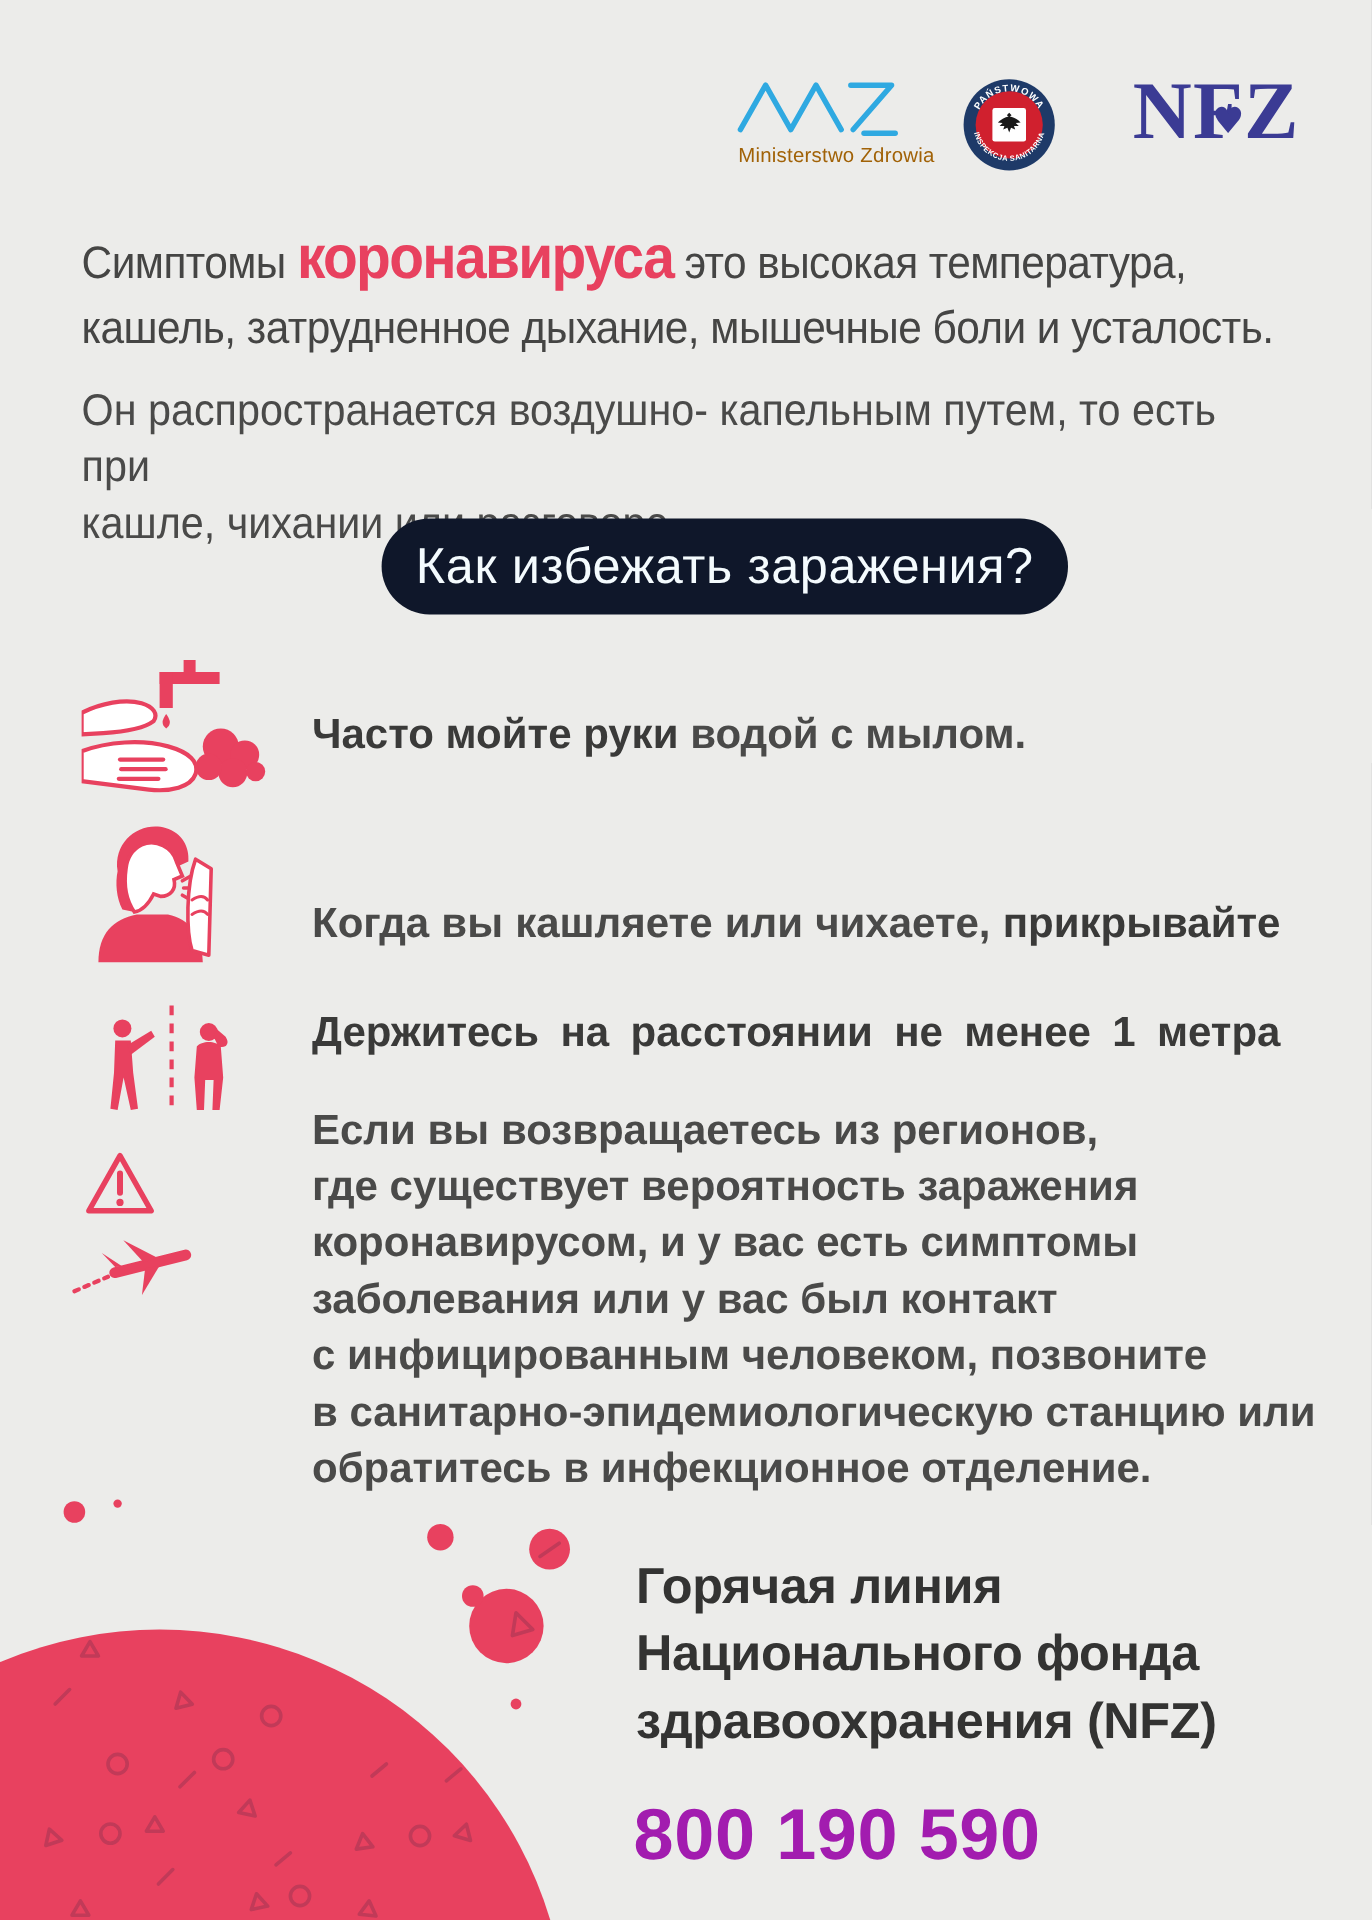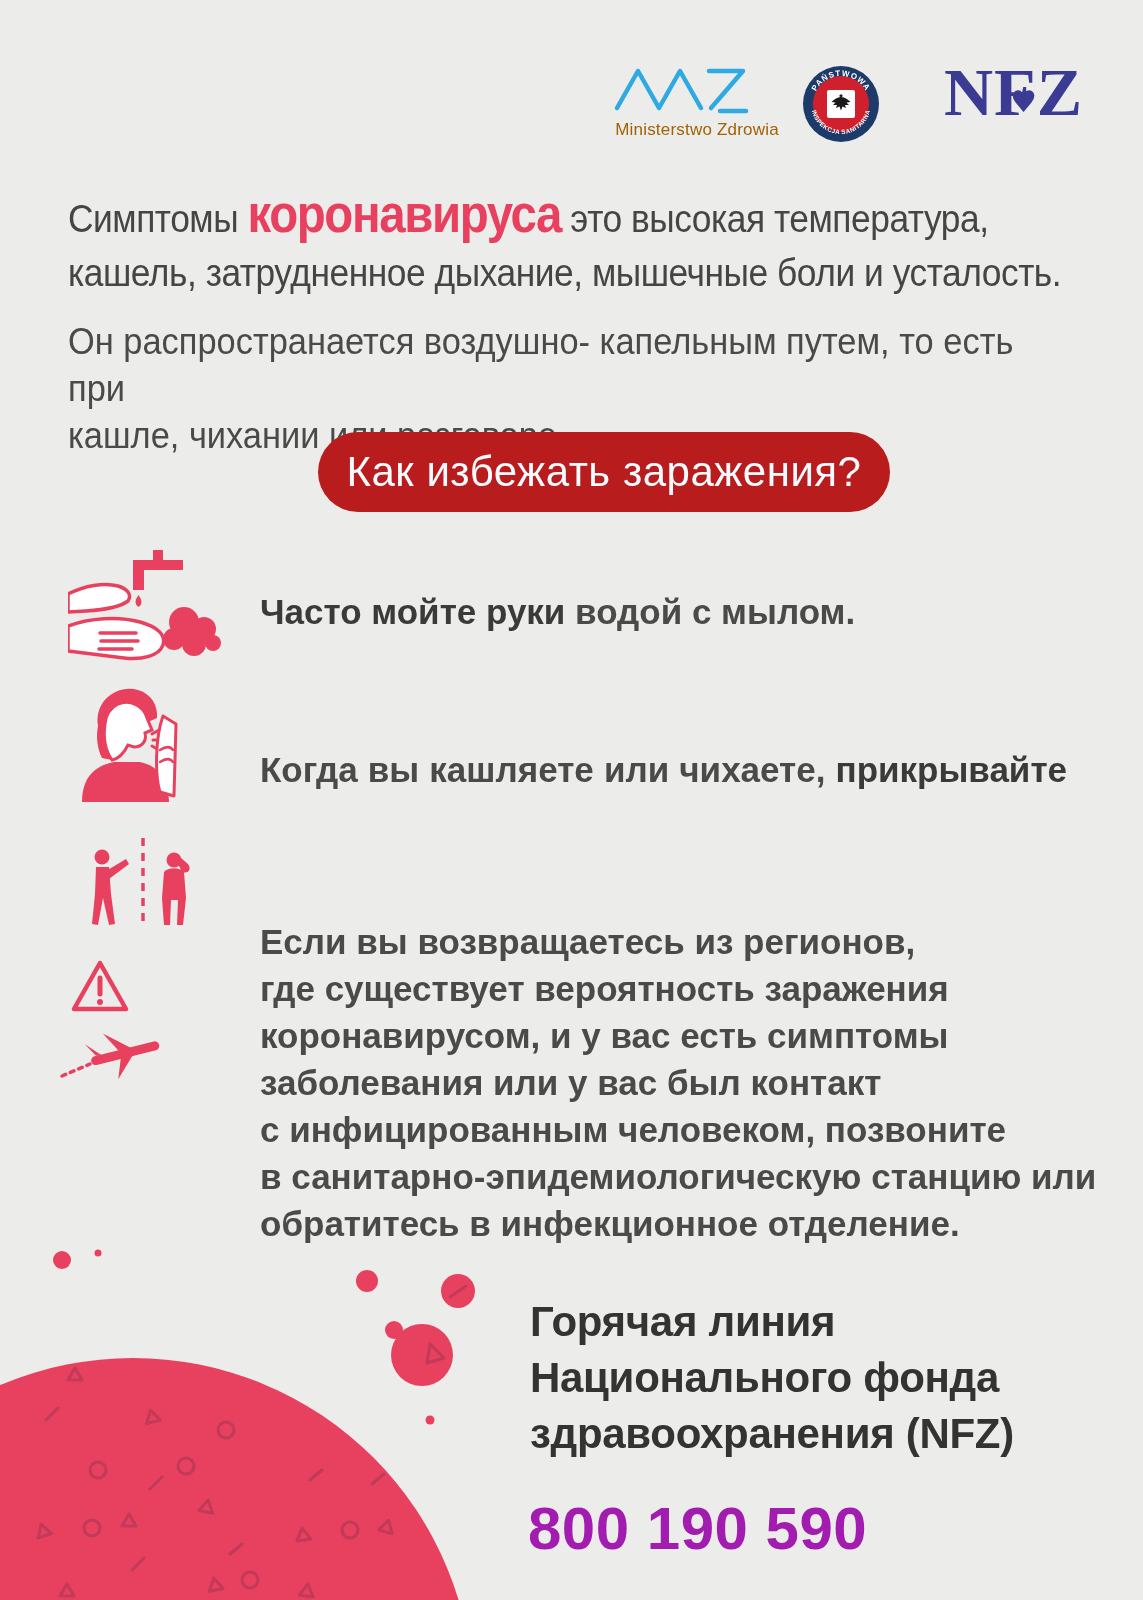--- a/index.html
+++ b/index.html
@@ -19,21 +19,21 @@
   
   .intro1{left:68px;top:186px;width:1060px;transform:scaleX(.93);transform-origin:0 0;
           font-size:38px;letter-spacing:-.5px;color:#454544;}
   .intro1 .l1{line-height:58px;white-space:nowrap;}
   .intro1 .l2{line-height:50px;white-space:nowrap;}
   .hl{color:#E8415F;font-weight:700;font-size:51px;letter-spacing:-1.5px;}
   .intro2{left:68px;top:318px;width:1080px;transform:scaleX(.93);transform-origin:0 0;
           font-size:37px;line-height:47px;white-space:pre-line;color:#4A4A49;}
 
   
-  .cta{left:318px;top:432px;width:572px;height:80px;background:#b91c1c;border-radius:42px;
+  .cta{left:318px;top:432px;width:572px;height:80px;background:#0f172a;border-radius:42px;
        display:flex;align-items:center;justify-content:center;color:#F4FBFE;font-size:42px;
        letter-spacing:.5px;}
 
   
   .tip-text{font-size:35px;color:#4A4A49;font-weight:bold;}
   .tip-text b{color:#3A3A39;}
   .just{width:807px;text-align:justify;text-align-last:justify;}
   .t1{left:260px;top:592px;white-space:nowrap;}
   .t2{left:260px;top:706px;line-height:47px;margin-top:40px;}
   .t3{left:260px;top:838px;line-height:45px;}
@@ -142,20 +142,21 @@
     <g fill="#E8415F">
       <circle cx="20" cy="23" r="7.5"></circle>
       <path d="M14,33 L27,33 L29,60 L33,90 L27,91 L21,64 L16,91 L10,90 L13,60 Z"></path>
       <path d="M24,37 L44,25 L47,30 L27,45 Z"></path>
       <circle cx="92" cy="26" r="7.5"></circle>
       <path d="M82,38 C86,33 98,33 102,38 L104,64 L101,91 L95,91 L96,66 L89,66 L88,91 L82,91 L80,64 Z"></path>
       <path d="M100,38 C106,40 110,36 106,30 L99,24 L96,30 Z"></path>
     </g>
   </svg>
   <div class="abs tip-text t3">
+    <div class="just"><b>Держитесь на расстоянии не менее 1 метра</b></div>
   </div>
 
   <svg class="abs" style="left:70px;top:958px;" width="60" height="56" viewBox="0 0 60 56">
     <path d="M30,5 L56,51 L4,51 Z" fill="none" stroke="#E8415F" stroke-width="4.5" stroke-linejoin="round"></path>
     <line x1="30" y1="20" x2="30" y2="36" stroke="#E8415F" stroke-width="5" stroke-linecap="round"></line>
     <circle cx="30" cy="44" r="3" fill="#E8415F"></circle>
   </svg>
   <svg class="abs" style="left:58px;top:1014px;" width="120" height="68" viewBox="0 0 120 68">
     <line x1="4" y1="62" x2="32" y2="50" stroke="#E8415F" stroke-width="3.5" stroke-dasharray="4 5" stroke-linecap="round"></line>
     <g fill="#E8415F" transform="rotate(-14 70 38)">

